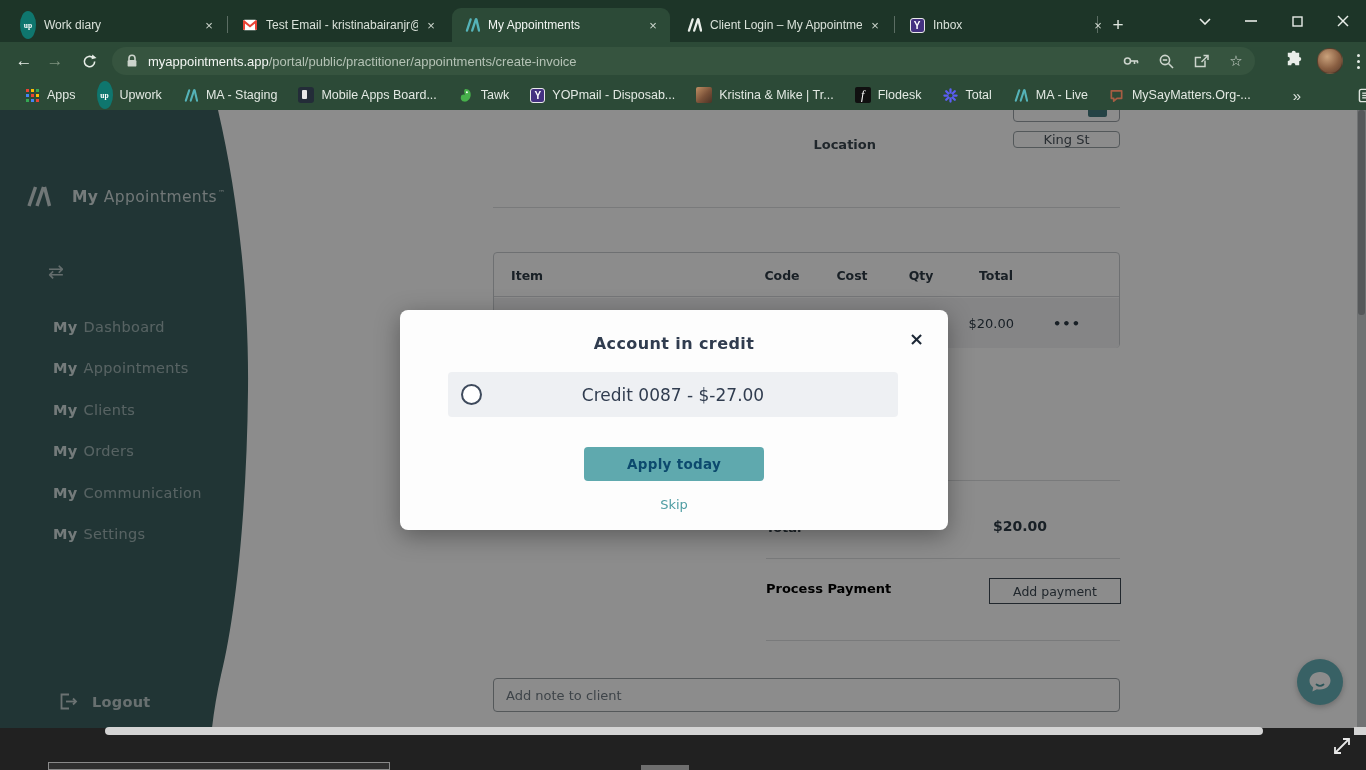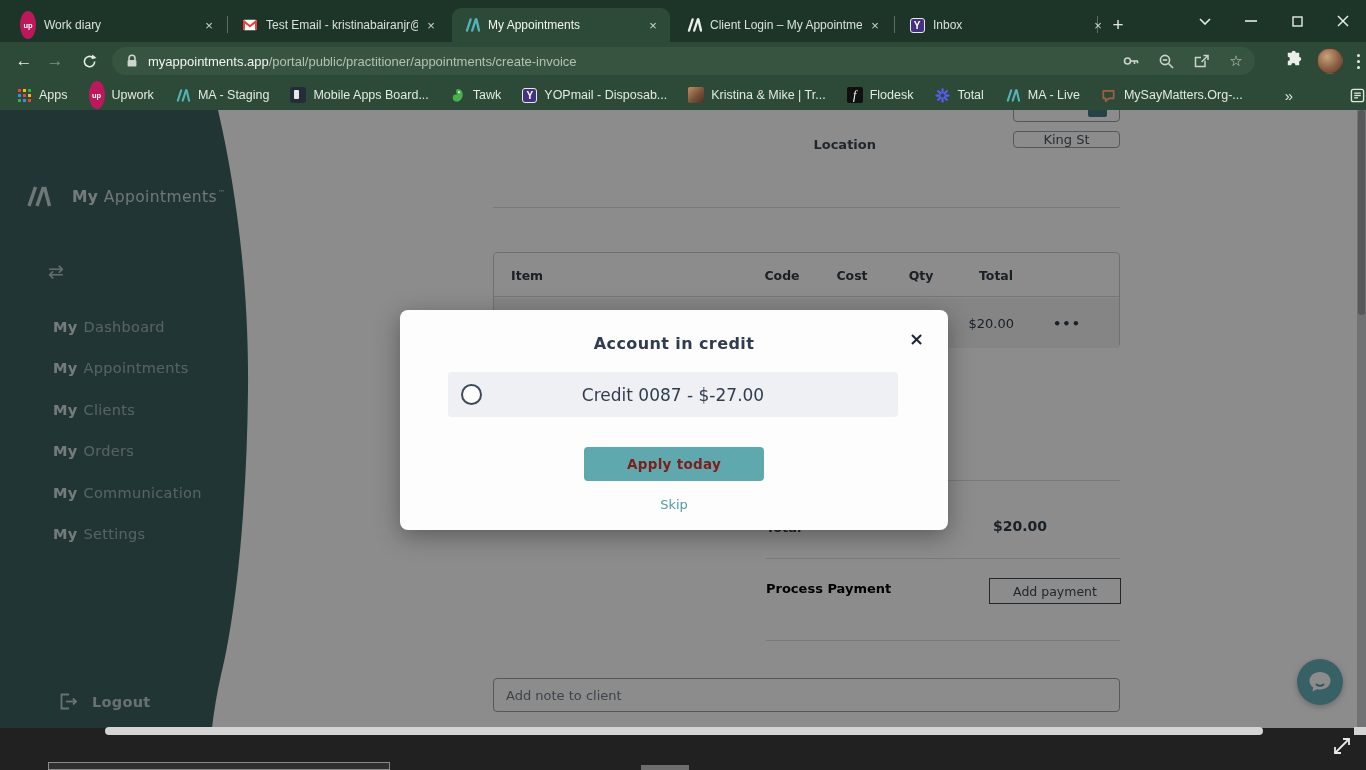--- a/index.html
+++ b/index.html
@@ -32,30 +32,30 @@
   .omni-url .domain{color:#f2f5f2;}
   .omni-url .path{color:#b4c2b5;}
   .omni-icons{position:absolute;right:10px;top:0;height:28px;display:flex;align-items:center;gap:17px;}
   .omni-icons .oi{width:18px;height:18px;display:flex;align-items:center;justify-content:center;color:#ccd4cc;font-size:15px;}
   .tb-right{position:absolute;right:6px;top:42px;height:38px;display:flex;align-items:center;gap:14px;}
   .avatar{width:26px;height:26px;border-radius:50%;background:radial-gradient(circle at 38% 32%,#caa27c 0%,#8a5f42 55%,#54392b 100%);border:1px solid rgba(0,0,0,.25);}
   .dots-v{color:#e6ece6;font-size:16px;letter-spacing:0;line-height:5px;display:flex;flex-direction:column;gap:3px;align-items:center;}
   .dots-v i{width:3px;height:3px;border-radius:50%;background:#e6ece6;}
 
   .bookmarks{position:absolute;left:0;top:80px;width:1366px;height:30px;background:#2c4a37;
-       display:flex;align-items:center;padding-left:16px;gap:21px;color:#e3e9e3;font-size:12.5px;}
+       display:flex;align-items:center;padding-left:24px;gap:21px;color:#e3e9e3;font-size:12.5px;}
   .bm{display:flex;align-items:center;gap:7px;white-space:nowrap;}
   .bm-icon{width:16px;height:16px;display:flex;align-items:center;justify-content:center;border-radius:3px;font-weight:bold;}
   .bm-spacer{flex:1;}
   .bm-overflow{color:#dfe5df;font-size:15px;margin-right:4px;}
   .bm-divider{width:1px;height:18px;background:rgba(255,255,255,.3);margin-right:10px;}
   .reading-list{display:flex;align-items:center;gap:7px;margin-right:16px;}
 
-  .ic-circle-up{width:16px;height:28px;border-radius:50%;background:#be185d;color:#fff;font-size:7.5px;font-weight:bold;
-       display:flex;align-items:center;justify-content:center;}
+  .ic-circle-up{width:16px;height:28px;border-radius:50%;background:#0f766e;color:#fff;font-size:7.5px;font-weight:bold;
+       display:flex;align-items:center;justify-content:center;font-family:Liberation Serif, serif;}
   .ic-yop{width:15px;height:15px;border-radius:3px;background:#443181;border:1px solid #e9e9e9;color:#fff;
        font-size:10px;font-weight:bold;display:flex;align-items:center;justify-content:center;}
   .ic-board{width:16px;height:16px;border-radius:3px;background:#232c38;position:relative;}
   .ic-board i{position:absolute;left:4px;top:3px;width:5px;height:9px;background:#e8e8e8;border-radius:1px;}
   .ic-photo{width:16px;height:16px;border-radius:2px;background:linear-gradient(135deg,#c09064 0%,#7a5138 55%,#4a3225 100%);}
   .ic-flodesk{width:16px;height:16px;border-radius:2px;background:#101010;color:#fff;font-family:"Liberation Serif",serif;
        font-style:italic;font-size:12px;display:flex;align-items:center;justify-content:center;}
 
   
   .viewport{position:absolute;left:0;top:110px;width:1366px;height:618px;background:#ffffff;overflow:hidden;}
@@ -110,21 +110,21 @@
   .modal{position:absolute;left:400px;top:310px;width:548px;height:220px;background:#fdfdfd;border-radius:8px;
        box-shadow:0 6px 24px rgba(0,0,0,.35);font-family:"DejaVu Sans","Liberation Sans",sans-serif;}
   .modal-title{position:absolute;left:0;top:24px;width:100%;text-align:center;font-size:16px;font-weight:bold;
        color:#303c4f;letter-spacing:.4px;}
   .modal-close{position:absolute;right:24px;top:18px;font-size:18px;font-weight:bold;color:#1c2735;cursor:default;}
   .credit-row{position:absolute;left:48px;top:62px;width:450px;height:45px;background:#eef0f3;border-radius:4px;
        display:flex;align-items:center;}
   .radio{position:absolute;left:13px;top:12px;width:21px;height:21px;border-radius:50%;border:2px solid #3e4a5c;background:#fff;}
   .credit-text{width:100%;text-align:center;font-size:17px;color:#303c4f;}
   .apply-btn{position:absolute;left:184px;top:137px;width:180px;height:34px;background:#5fa9ae;border:none;border-radius:4px;
-       color:#7f1d1d;font-size:13.5px;font-weight:bold;letter-spacing:.3px;display:flex;align-items:center;justify-content:center;}
+       color:#0c4a6e;font-size:13.5px;font-weight:bold;letter-spacing:.3px;display:flex;align-items:center;justify-content:center;}
   .skip-link{position:absolute;left:0;top:187px;width:100%;text-align:center;font-size:13px;color:#4f9da3;}
 
   
   .hscroll{position:absolute;left:105px;top:727px;width:1158px;height:8px;background:#d4d4d4;border-radius:4px;}
   .hscroll-corner{position:absolute;left:1354px;top:727px;width:12px;height:8px;background:#d4d4d4;}
   .expand{position:absolute;left:1330px;top:735px;width:24px;height:22px;display:flex;align-items:center;justify-content:center;}
   .partial-a{position:absolute;left:48px;top:762px;width:342px;height:8px;border:1px solid #8a8a8a;background:#2f2f2f;}
   .partial-b{position:absolute;left:641px;top:765px;width:48px;height:5px;background:#6e6e6e;}
 </style>
 </head>

